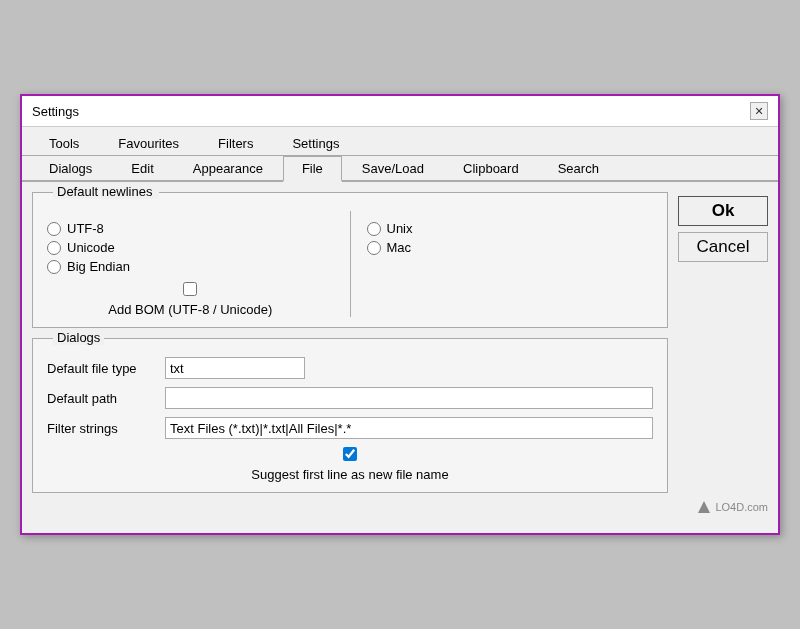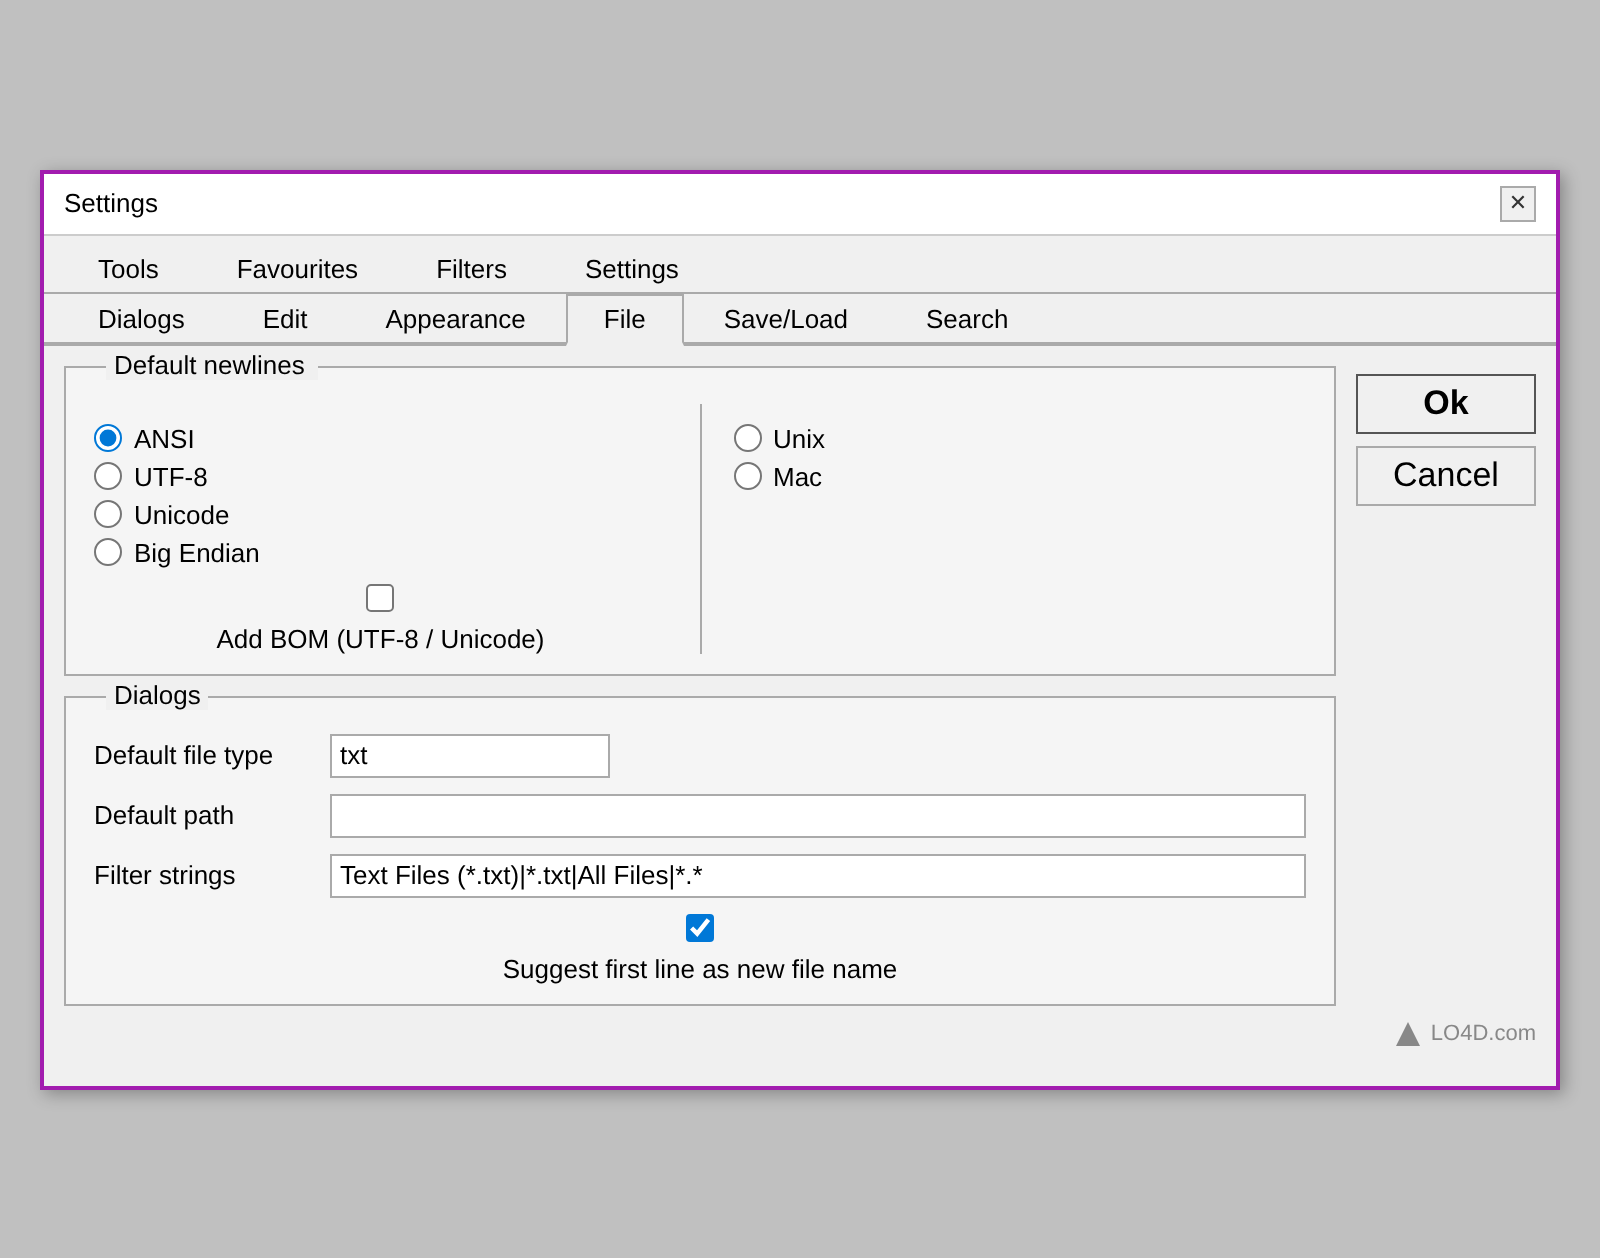--- a/index.html
+++ b/index.html
@@ -224,36 +224,33 @@
     <div class="tab">Filters</div>
     <div class="tab">Settings</div>
   </div>
 
   <div class="tabs-row2">
     <div class="tab">Dialogs</div>
     <div class="tab">Edit</div>
     <div class="tab">Appearance</div>
     <div class="tab active">File</div>
     <div class="tab">Save/Load</div>
+    <div class="tab">Clipboard</div>
     <div class="tab">Search</div>
   </div>
 
   <div class="content-area">
     <div class="main-content">
 
       <div class="section-box" style="padding-top: 18px;">
         <div class="encoding-section">
 
           <div class="encoding-left">
             <div class="section-title">Default encoding</div>
             <div class="radio-group">
-              <label class="radio-item">
-                <input type="radio" class="radio-input" name="encoding" checked="" style="">
-                <span>ANSI</span>
-              </label>
               <label class="radio-item">
                 <input type="radio" class="radio-input" name="encoding" style="">
                 <span>UTF-8</span>
               </label>
               <label class="radio-item">
                 <input type="radio" class="radio-input" name="encoding" style="">
                 <span>Unicode</span>
               </label>
               <label class="radio-item">
                 <input type="radio" class="radio-input" name="encoding" style="">

